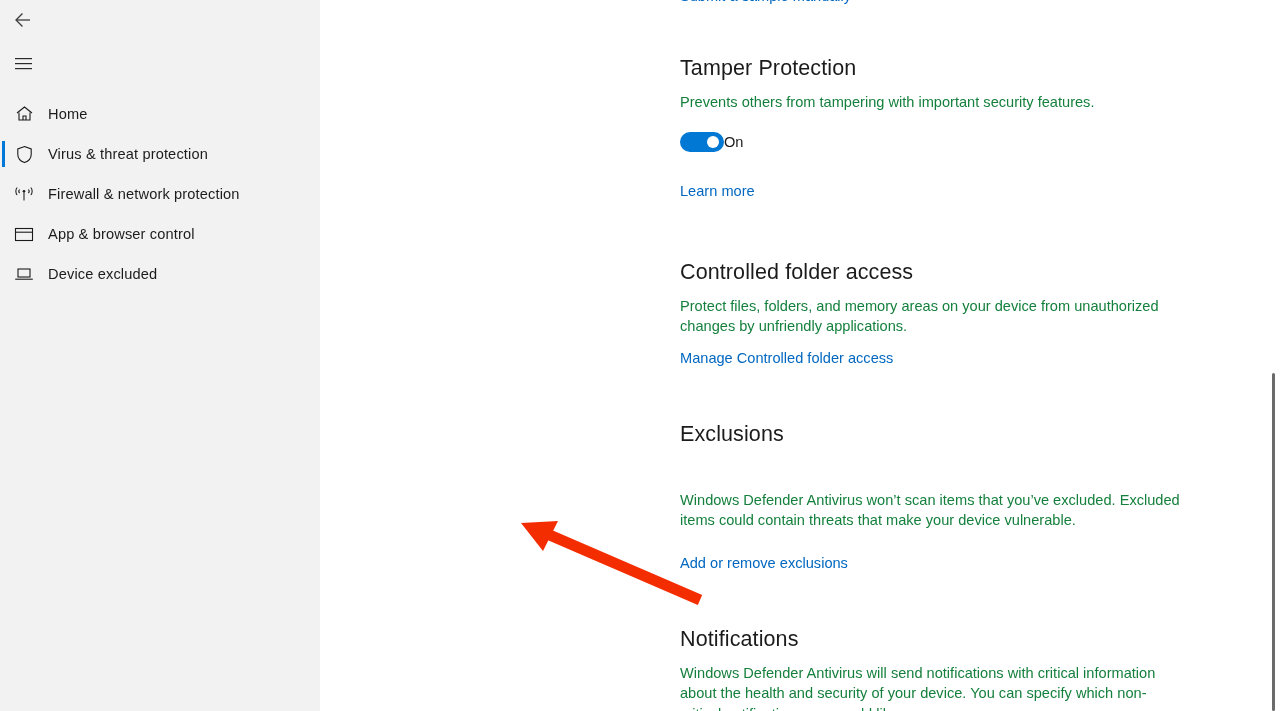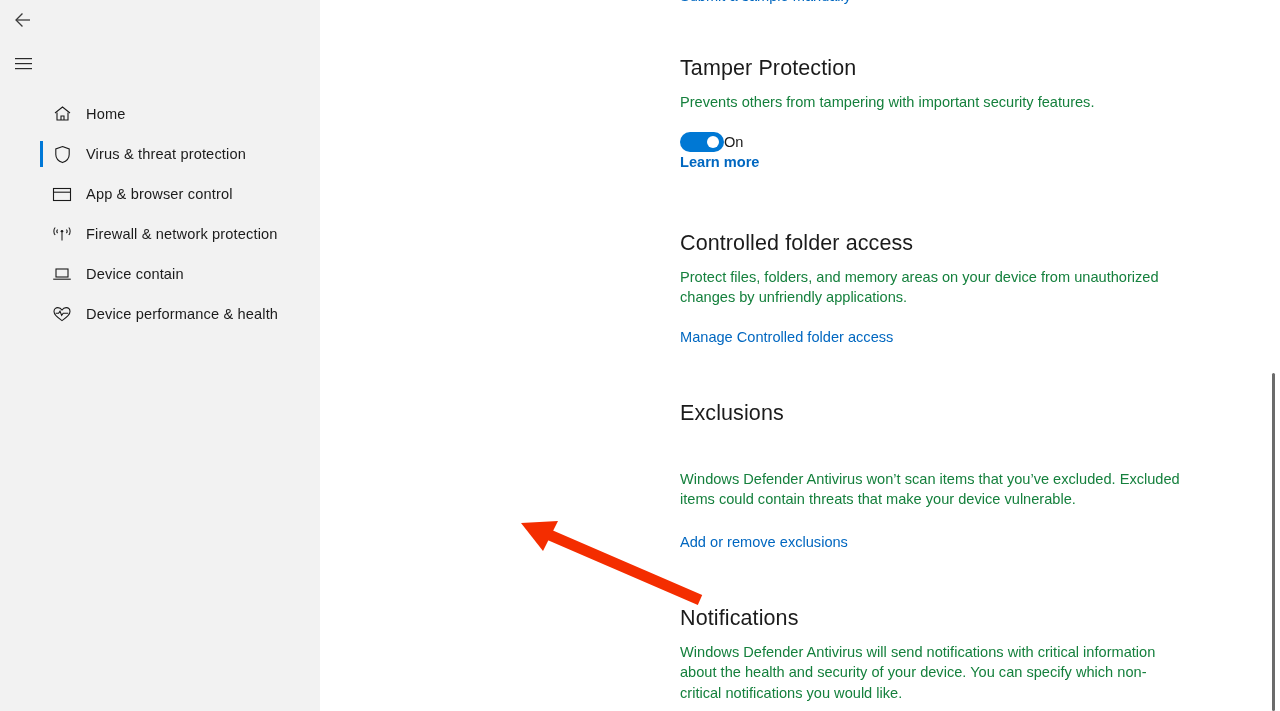--- a/index.html
+++ b/index.html
@@ -45,21 +45,20 @@
   .back-btn { position: absolute; left: 0px; top: 0px; }
   .ham-btn  { position: absolute; left: 0px; top: 44px; }
 
   .nav-btn svg { display: block; }
 
   .nav-list {
     position: absolute;
     top: 94px;
     left: 0;
     width: 320px;
-    padding-left: 38px;
   }
 
   .nav-item {
     position: relative;
     height: 40px;
     display: flex;
     align-items: center;
     cursor: pointer;
     padding-left: 0px;
   }
@@ -241,92 +240,82 @@
             <path d="M8.5 1.5 L15.2 4 V9.5 C15.2 13.6 12.2 16.3 8.5 17.6 C4.8 16.3 1.8 13.6 1.8 9.5 V4 Z"></path>
           </svg>
         </span>
         <span class="nav-label">Virus &amp; threat protection</span>
       </div>
 
 
       <div class="nav-item">
 
         <span class="nav-icon">
-          <svg width="20" height="17" viewBox="0 0 20 17" fill="none" stroke="#1b1b1b" stroke-width="1.1">
-            <rect x="1.5" y="2.5" width="17" height="12"></rect>
-            <line x1="1.5" y1="6.2" x2="18.5" y2="6.2"></line>
-          </svg>
-        </span>
-        <span class="nav-label">App &amp; browser control</span>
-      </div>
-
-      <div class="nav-item">
-
-        <span class="nav-icon">
           <svg width="20" height="18" viewBox="0 0 20 18" fill="none" stroke="#1b1b1b" stroke-width="1.05">
             <path d="M3.2 2.5 C1.4 4.3 1.4 8.2 3.2 10"></path>
             <path d="M5.6 4.5 C4.6 5.6 4.6 7 5.6 8.1"></path>
             <path d="M16.8 2.5 C18.6 4.3 18.6 8.2 16.8 10"></path>
             <path d="M14.4 4.5 C15.4 5.6 15.4 7 14.4 8.1"></path>
             <circle cx="10" cy="6.3" r="1.3" fill="#1b1b1b" stroke="none"></circle>
             <line x1="10" y1="7.3" x2="10" y2="15.5"></line>
           </svg>
         </span>
         <span class="nav-label">Firewall &amp; network protection</span>
       </div>
 
       <div class="nav-item">
 
         <span class="nav-icon">
           <svg width="20" height="17" viewBox="0 0 20 17" fill="none" stroke="#1b1b1b" stroke-width="1.1">
+            <rect x="1.5" y="2.5" width="17" height="12"></rect>
+            <line x1="1.5" y1="6.2" x2="18.5" y2="6.2"></line>
+          </svg>
+        </span>
+        <span class="nav-label">App &amp; browser control</span>
+      </div>
+
+      <div class="nav-item">
+
+        <span class="nav-icon">
+          <svg width="20" height="17" viewBox="0 0 20 17" fill="none" stroke="#1b1b1b" stroke-width="1.1">
             <rect x="4" y="3" width="12" height="8"></rect>
             <line x1="1.2" y1="13.2" x2="18.8" y2="13.2"></line>
           </svg>
         </span>
-        <span class="nav-label">Device contain</span>
-      </div>
-
-      <div class="nav-item">
-
-        <span class="nav-icon">
-          <svg width="20" height="18" viewBox="0 0 20 18" fill="none" stroke="#1b1b1b" stroke-width="1.1">
-            <path d="M10 15.6 C6.5 13.2 2 10.4 2 6.6 C2 4.2 3.8 2.6 5.9 2.6 C7.4 2.6 9 3.5 10 5 C11 3.5 12.6 2.6 14.1 2.6 C16.2 2.6 18 4.2 18 6.6 C18 10.4 13.5 13.2 10 15.6 Z"></path>
-            <path d="M3.6 8.3 H6.6 L8 6.2 L9.7 10.4 L11.2 8.3 H16.3"></path>
-          </svg>
-        </span>
-        <span class="nav-label">Device performance &amp; health</span>
-      </div>
+        <span class="nav-label">Device excluded</span>
+      </div>
+
 
 
     </div>
   </div>
 
   <div class="content">
     <div class="content-inner">
 
       <a class="link">Submit a sample manually</a>
 
       
       <div class="section" style="margin-top:48px;">
         <h2 class="sec-title">Tamper Protection</h2>
         <p class="sec-desc">Prevents others from tampering with important security features.</p>
         <div class="toggle-row">
           <div class="toggle">
             <div class="knob"></div>
           </div>
           <span class="toggle-label">On</span>
         </div>
-        <a class="link" style="font-weight:bold;">Learn more</a>
+        <a class="link" style="margin-top:29px;">Learn more</a>
       </div>
 
       
       <div class="section" style="margin-top:57px;">
         <h2 class="sec-title">Controlled folder access</h2>
         <p class="sec-desc">Protect files, folders, and memory areas on your device from unauthorized changes by unfriendly applications.</p>
-        <a class="link" style="margin-top:19px;">Manage Controlled folder access</a>
+        <a class="link" style="margin-top:11px;">Manage Controlled folder access</a>
       </div>
 
       
       <div class="section" style="margin-top:52px;">
         <h2 class="sec-title">Exclusions</h2>
         <p class="sec-desc" style="max-width:520px;margin-top:42px;">Windows Defender Antivirus won’t scan items that you’ve excluded. Excluded items could contain threats that make your device vulnerable.</p>
         <a class="link" style="margin-top:22px;">Add or remove exclusions</a>
       </div>
 
       

